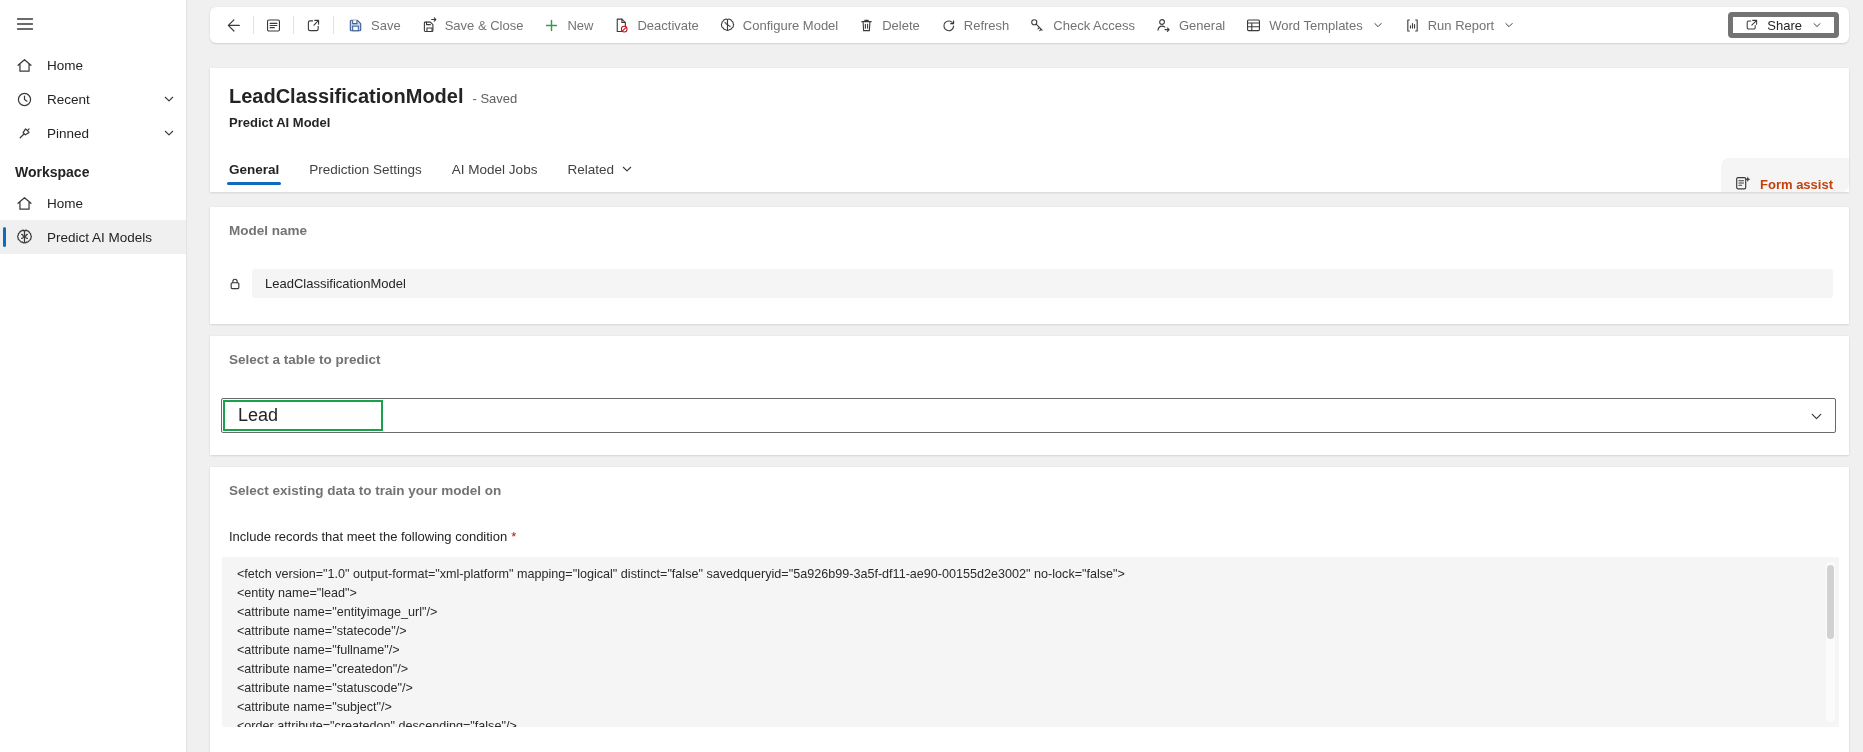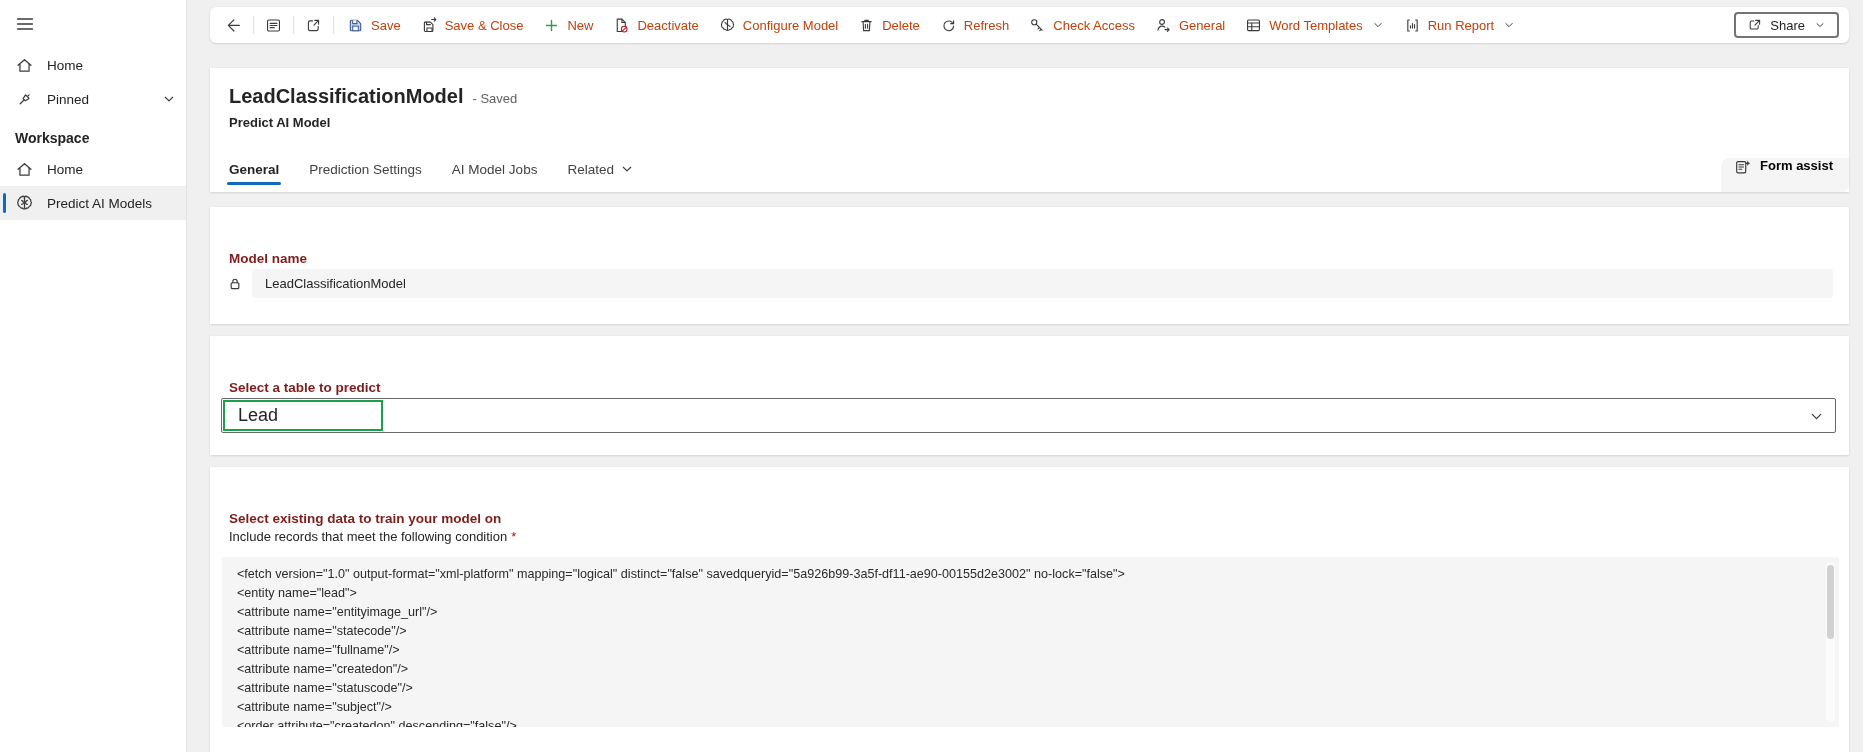--- a/index.html
+++ b/index.html
@@ -13,25 +13,25 @@
   .nav-item { position:relative; display:flex; align-items:center; gap:13px; height:34px; padding:0 10px 0 15px; font-size:13.5px; color:#242424; cursor:pointer; }
   .nav-item .nicon { width:19px; height:19px; flex:0 0 auto; display:flex; }
   .nav-item .chev { margin-left:auto; width:14px; height:14px; display:flex; }
   .nav-item.selected { background:#f0f0f0; }
   .nav-item.selected::before { content:""; position:absolute; left:3px; top:7px; bottom:7px; width:3px; border-radius:2px; background:#0f6cbd; }
   .section-label { padding:14px 15px 6px; font-size:14px; font-weight:700; color:#242424; }
 
   
   .cmdbar { position:absolute; left:210px; right:14px; top:7px; height:36px; background:#fff; border-radius:6px;
             box-shadow:0 1px 2px rgba(0,0,0,.12), 0 0 2px rgba(0,0,0,.06); display:flex; align-items:center; padding:0 6px; z-index:4; }
-  .cmd-btn { display:flex; align-items:center; gap:7px; padding:0 10px; height:30px; font-size:13px; color:#c2410c; border-radius:4px; cursor:pointer; white-space:nowrap; }
+  .cmd-btn { display:flex; align-items:center; gap:7px; padding:0 10px; height:30px; font-size:13px; color:#737373; border-radius:4px; cursor:pointer; white-space:nowrap; }
   .icon-only { padding:0 8px; }
   .vsep { width:1px; height:18px; background:#e1e1e1; margin:0 3px; flex:0 0 auto; }
   .dd-chev { width:12px; height:12px; display:flex; margin-left:2px; }
-  .share-btn { margin-left:auto; margin-right:4px; display:flex; align-items:center; gap:7px; border:2px solid #737373; border-radius:4px; height:26px; padding:0 11px; font-size:13px; cursor:pointer; background:#fff; }
+  .share-btn { margin-left:auto; margin-right:4px; display:flex; align-items:center; gap:7px; border:5px solid #737373; border-radius:4px; height:26px; padding:0 11px; font-size:13px; cursor:pointer; background:#fff; }
 
   
   .card { position:absolute; left:210px; right:14px; background:#fff; border-radius:0;
           box-shadow:0 1px 2px rgba(0,0,0,.10), 0 0 2px rgba(0,0,0,.05); }
   .header-card { top:68px; height:124px; z-index:3; }
   .title-row { position:absolute; left:19px; top:17px; display:flex; align-items:baseline; gap:9px; }
   .rec-title { font-size:20px; font-weight:700; color:#242424; }
   .saved-txt { font-size:13px; color:#616161; }
   .rec-subtitle { position:absolute; left:19px; top:47px; font-size:13px; font-weight:700; color:#242424; }
   .tabs { position:absolute; left:19px; bottom:0; height:46px; display:flex; align-items:center; gap:30px; }
@@ -45,29 +45,29 @@
   .avatar::after { content:""; position:absolute; left:10px; top:10px; width:13px; height:13px; border-radius:50%; background:#fff; box-shadow:0 0 0 4px #3f7d33; }
   .owner-col { display:flex; flex-direction:column; gap:5px; }
   .owner-name-blur { width:96px; height:11px; border-radius:2px; background:#5b79c9; filter:blur(2.5px); }
   .owner-sub-blur { width:46px; height:9px; border-radius:2px; background:#b4b2b0; filter:blur(2.5px); }
   .hdivider { width:1px; height:38px; background:#e4e2e0; }
   .status-col { display:flex; flex-direction:column; gap:2px; }
   .status-value { font-size:14px; font-weight:700; color:#242424; }
   .status-label { font-size:12px; color:#616161; }
   .status-chev { width:17px; height:17px; display:flex; margin-left:4px; cursor:pointer; }
 
-  .form-assist { position:absolute; right:0; bottom:0; height:34px; display:flex; align-items:flex-start; gap:8px; padding:0 16px 0 13px;
-                 background:#f5f5f5; border-radius:8px 0 8px 0; font-size:13px; font-weight:700; color:#000000; cursor:pointer; }
+  .form-assist { position:absolute; right:0; bottom:0; height:34px; display:flex; align-items:flex-end; gap:8px; padding:0 16px 0 13px;
+                 background:#f5f5f5; border-radius:8px 0 8px 0; font-size:13px; font-weight:700; color:#c2410c; cursor:pointer; }
   .form-assist .fa-icon { width:18px; height:18px; display:flex; }
 
   
   .card-model { top:207px; height:117px; }
   .card-table { top:336px; height:119px; }
   .card-data  { top:467px; height:338px; }
-  .sec-label  { position:absolute; left:19px; top:16px; font-size:13.5px; font-weight:700; color:#7f1d1d;margin-top:28px; }
+  .sec-label  { position:absolute; left:19px; top:16px; font-size:13.5px; font-weight:700; color:#737373; }
 
   .model-row { position:absolute; left:17px; right:16px; top:62px; display:flex; align-items:center; gap:9px; }
   .lock { width:16px; height:16px; display:flex; flex:0 0 auto; }
   .model-input { flex:1; height:29px; background:#f5f5f5; border-radius:3px; display:flex; align-items:center; padding:0 13px; font-size:13px; color:#242424; }
 
   .table-combo { position:absolute; left:11px; right:13px; top:62px; height:35px; border:1px solid #6b6a68; border-radius:2px; background:#fff; cursor:pointer; }
   .combo-chev { position:absolute; right:11px; top:10px; width:15px; height:15px; display:flex; }
   .green-box { position:absolute; left:1px; top:1px; bottom:1px; width:160px; border:2px solid #18a24a; display:flex; align-items:center; padding:0 13px; font-size:18px; color:#242424; background:#fff; }
 
   .cond-row { position:absolute; left:19px; top:62px; font-size:13px; color:#242424;text-align:right; }
@@ -94,20 +94,34 @@
 
     <div class="nav-item">
       <span class="nicon">
         <svg viewBox="0 0 20 20">
             <path class="st" d="M3.2 9.8 10 3.9l6.8 5.9M5.2 8.3V16h9.6V8.3"></path>
           </svg>
       </span>
       <span>Home</span>
     </div>
 
+    <div class="nav-item">
+      <span class="nicon">
+        <svg viewBox="0 0 20 20">
+            <circle class="st" cx="10" cy="10" r="6.4"></circle>
+            <path class="st" d="M10 6.4V10l2.6 1.8"></path>
+          </svg>
+      </span>
+      <span>Recent</span>
+      <span class="chev">
+        <svg viewBox="0 0 16 16">
+            <path class="st" d="M3.8 6 8 10.2 12.2 6"></path>
+          </svg>
+      </span>
+    </div>
 
     <div class="nav-item">
       <span class="nicon">
         <svg viewBox="0 0 20 20">
             <g transform="rotate(45 10 10)">
               <path class="st" d="M10 3.2v2.6M7.4 5.8h5.2l-1 4.6H8.4zM10 10.4v6"></path>
             </g>
           </svg>
       </span>
       <span>Pinned</span>

